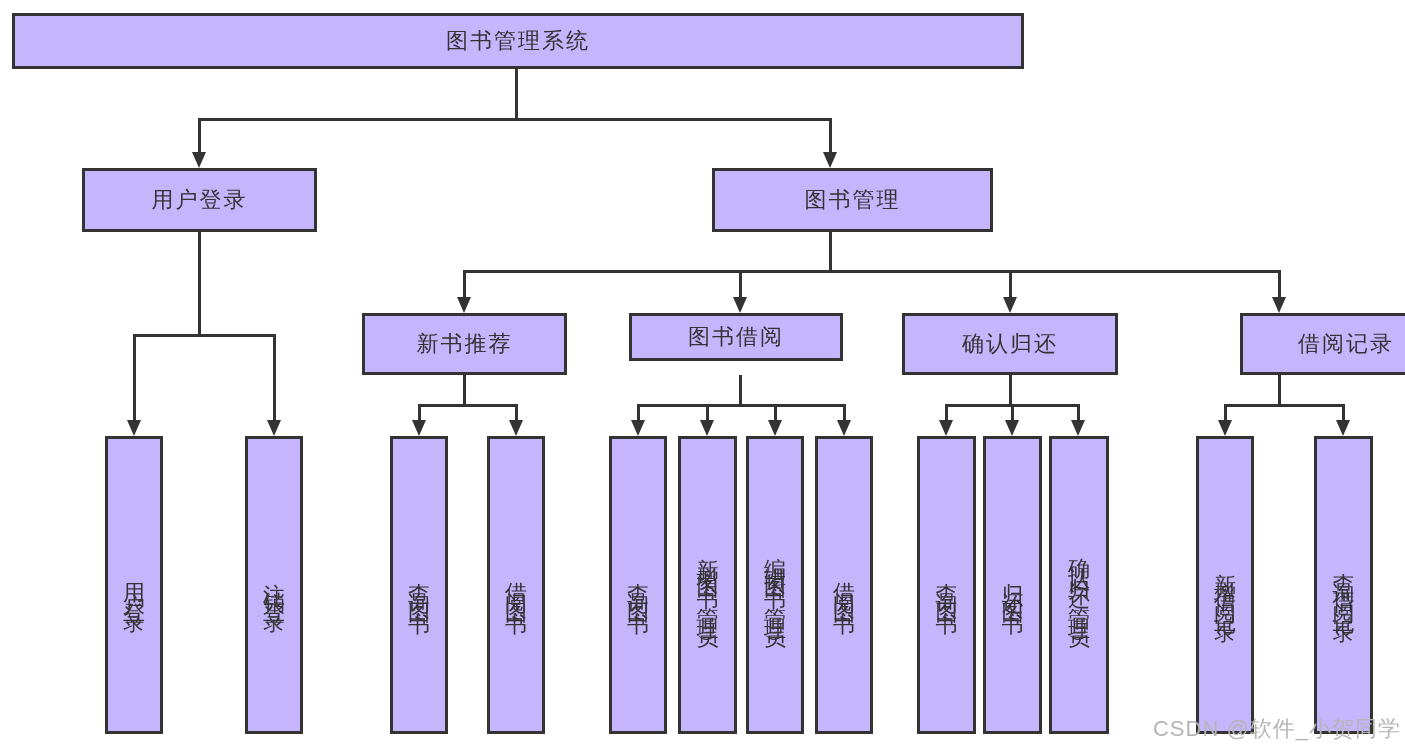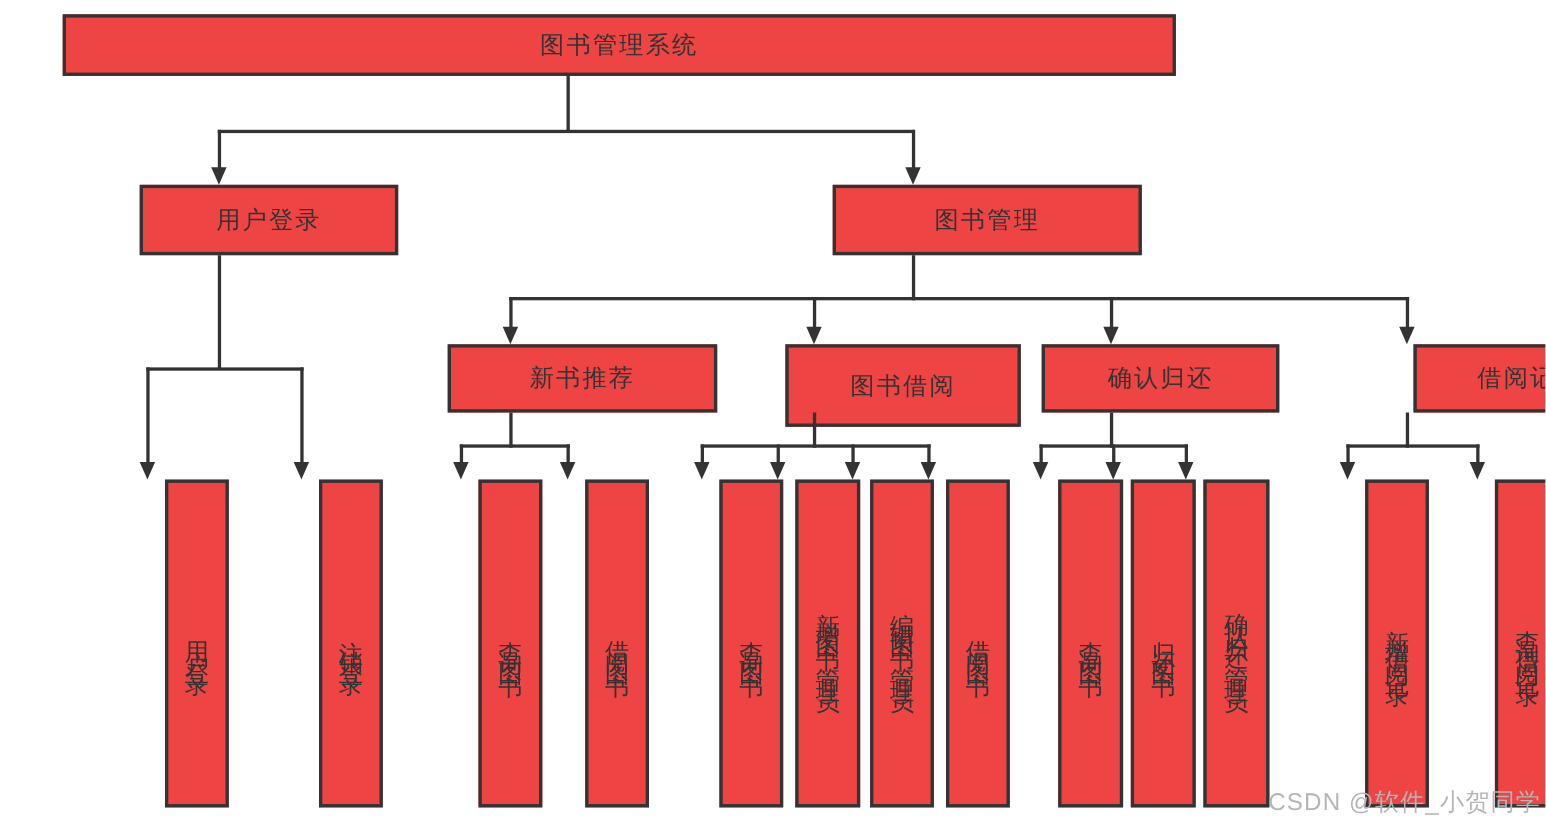--- a/index.html
+++ b/index.html
@@ -8,26 +8,25 @@
     width:1405px;height:747px;
     background:var(--bg,#ffffff);
     overflow:hidden;
     font-family:"Liberation Sans","DejaVu Sans",sans-serif;
     color:var(--text,#333333);
   }
   .node{
     position:absolute;
     box-sizing:border-box;
     border:3px solid var(--line,#333333);
-    background:#ef4444;
+    background:#c4b5fd;
     display:flex;
     align-items:center;
     justify-content:center;
     text-align:center;
-    margin-left:45px;
   }
   .node.h{
     font-size:22px;
     letter-spacing:2px;
   }
   .node.v{
     writing-mode:vertical-rl;
     text-orientation:mixed;
     font-size:22px;
     letter-spacing:10px;
@@ -60,22 +59,22 @@
 </head>
 <body>
 
 <div class="canvas">
 
   <div class="node h" style="left:12px;top:13px;width:1012px;height:56px">图书管理系统</div>
 
   <div class="node h" style="left:82px;top:168px;width:235px;height:64px">用户登录</div>
   <div class="node h" style="left:712px;top:168px;width:281px;height:64px">图书管理</div>
 
-  <div class="node h" style="left:362px;top:313px;width:245px;height:62px">新书推荐</div>
-  <div class="node h" style="left:669px;top:313px;width:214px;height:75px">图书借阅</div>
+  <div class="node h" style="left:362px;top:313px;width:205px;height:62px">新书推荐</div>
+  <div class="node h" style="left:629px;top:313px;width:214px;height:48px">图书借阅</div>
   <div class="node h" style="left:902px;top:313px;width:216px;height:62px">确认归还</div>
   <div class="node h" style="left:1240px;top:313px;width:212px;height:62px">借阅记录</div>
 
   <div class="node v" style="left:105px;top:436px;width:58px;height:298px">用户登录</div>
   <div class="node v" style="left:245px;top:436px;width:58px;height:298px">注销登录</div>
 
   <div class="node v" style="left:390px;top:436px;width:58px;height:298px">查询图书</div>
   <div class="node v" style="left:487px;top:436px;width:58px;height:298px">借阅图书</div>
 
   <div class="node v" style="left:609px;top:436px;width:58px;height:298px">查询图书</div>

